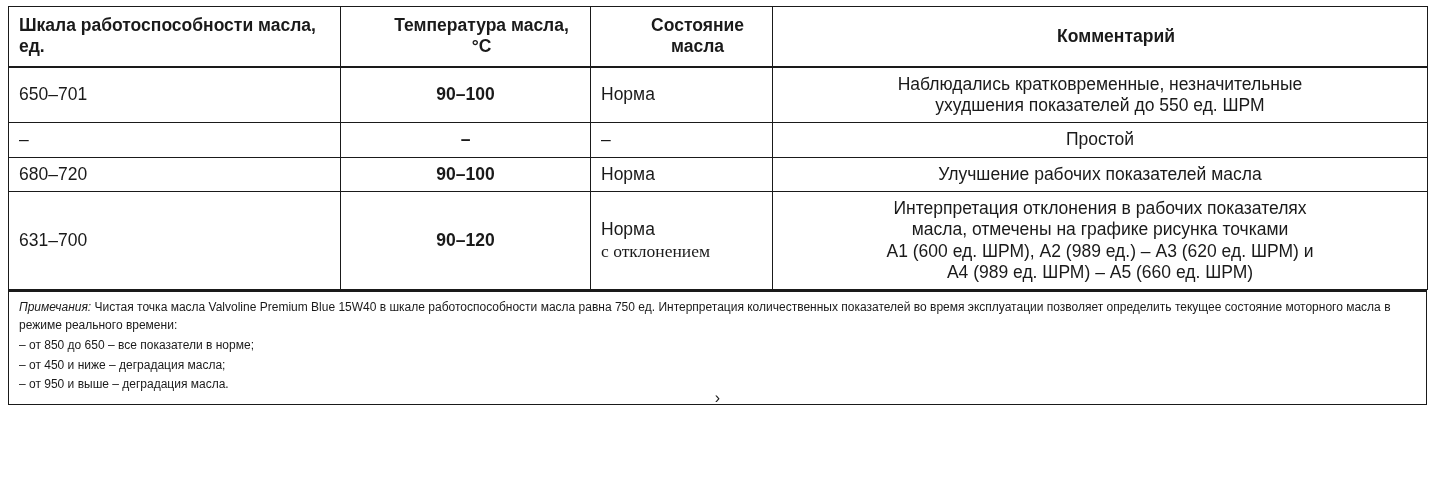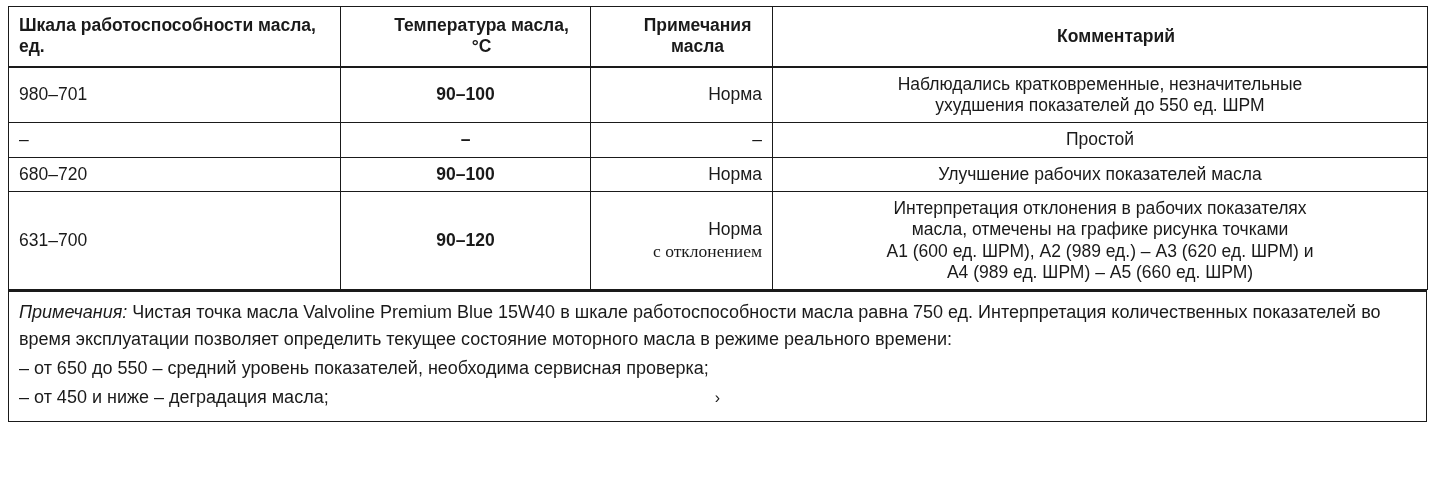--- a/index.html
+++ b/index.html
@@ -39,36 +39,36 @@
     font-size: 17.5px;
     border-bottom-width: 2px;
     padding-top: 8px;
     padding-bottom: 8px;
   }
   thead th.col-scale { text-align: left; }
   thead th.col-temp, thead th.col-state, thead th.col-comment { text-align: center; padding-left: 42px; }
 
   tbody td.c-scale { text-align: left; }
   tbody td.c-temp  { text-align: center; font-weight: bold; }
-  tbody td.c-state { text-align: right; }
+  tbody td.c-state { text-align: left; }
   tbody td.c-comment { text-align: center; }
 
   .cell-lines span { display: block; }
   .state-sub { display: block; font-family: Liberation Serif, serif; }
 
   .notes {
     margin-top: 0;
     border-left: 1px solid #1a1a1a;
     border-right: 1px solid #1a1a1a;
     border-bottom: 1px solid #1a1a1a;
     border-top: 2px solid #1a1a1a;
     width: 1419px;
     box-sizing: border-box;
     padding: 7px 10px 9px 10px;
-    font-size: 18px;
+    font-size: 12px;
     line-height: 1.45;
   }
   .notes .lead {
     margin: 0 0 2px 0;
   }
   .notes .lead em {
     font-style: italic;
   }
   .notes .bullet {
     margin: 0;
@@ -93,28 +93,28 @@
     <colgroup>
       <col style="width:332px">
       <col style="width:250px">
       <col style="width:182px">
       <col style="width:655px">
     </colgroup>
     <thead>
       <tr>
         <th class="col-scale">Шкала работоспособности масла, ед.</th>
         <th class="col-temp">Температура масла, °C</th>
-        <th class="col-state">Примечания масла</th>
+        <th class="col-state">Состояние масла</th>
         <th class="col-comment">Комментарий</th>
       </tr>
     </thead>
     <tbody>
 
       <tr>
-        <td class="c-scale">980–701</td>
+        <td class="c-scale">650–701</td>
         <td class="c-temp">90–100</td>
         <td class="c-state">
           <span>Норма</span>
         </td>
         <td class="c-comment cell-lines">
           <span>Наблюдались кратковременные, незначительные</span>
           <span>ухудшения показателей до 550 ед. ШРМ</span>
         </td>
       </tr>
 
@@ -157,19 +157,20 @@
 
     </tbody>
   </table>
 
   <div class="notes">
     <p class="lead">
       <em>Примечания:</em>
       <span>Чистая точка масла Valvoline Premium Blue 15W40 в шкале работоспособности масла равна 750 ед.  Интерпретация количественных</span>
       <span>показателей во время эксплуатации позволяет определить текущее состояние моторного масла в режиме реального времени:</span>
     </p>
-    <p class="bullet">– от 650 до 550 – средний уровень показателей, необходима сервисная проверка;</p>
+    <p class="bullet">– от 850 до 650 – все показатели в норме;</p>
     <p class="bullet">– от 450 и ниже – деградация масла;</p>
+    <p class="bullet">– от 950 и выше – деградация масла.</p>
   </div>
 
   <div class="caret">›</div>
 
 </div>
 
 </body></html>

